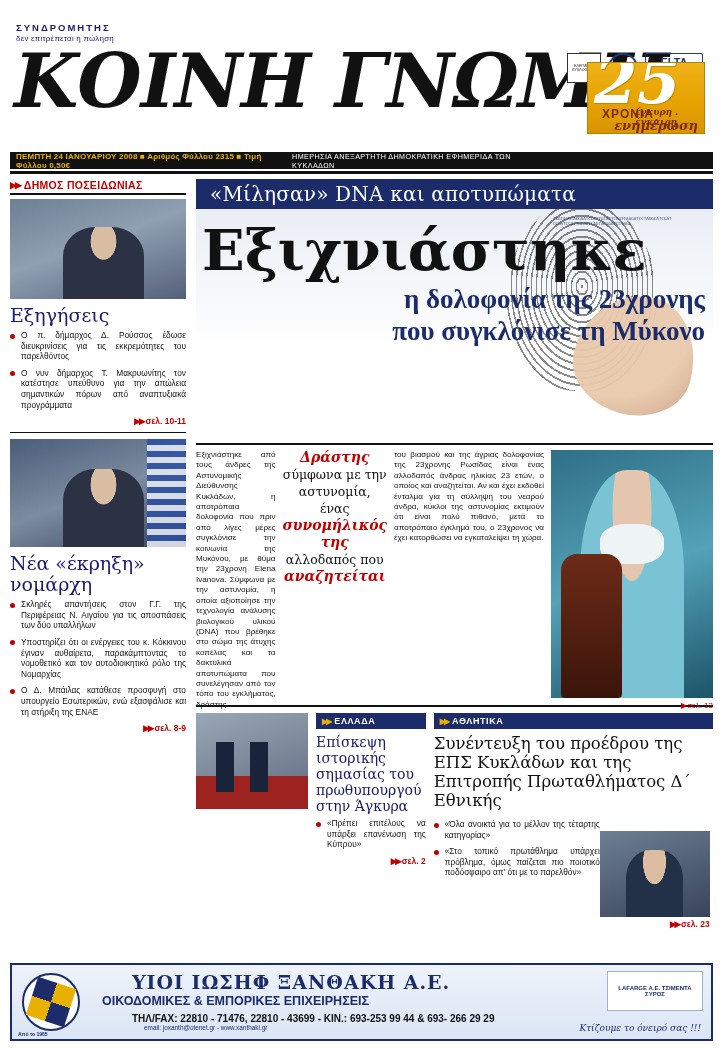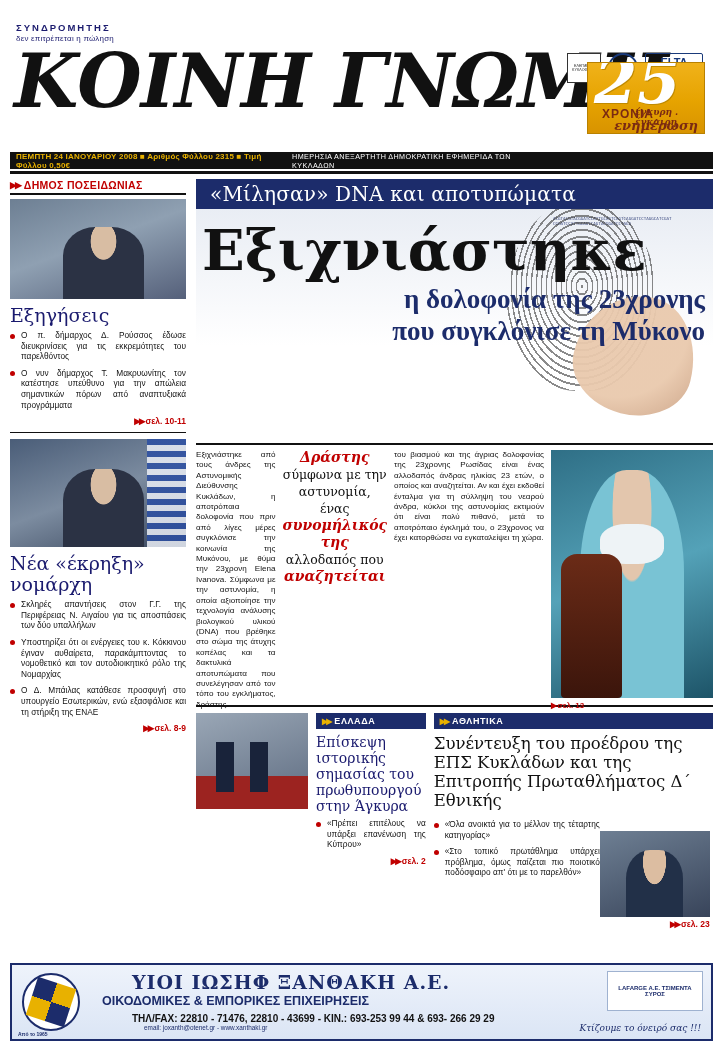--- a/index.html
+++ b/index.html
@@ -196,21 +196,21 @@
   }
   .art-photo .mask {
     position: absolute; left: 30%; top: 30%; width: 40%; height: 16%;
     background: #eef3f6; border-radius: 40%;
   }
   .art-photo .bottle {
     position: absolute; left: 6%; bottom: 0; width: 38%; height: 58%;
     background: linear-gradient(180deg,#6b2b17 0%, #3b150b 100%);
     border-radius: 16px 16px 4px 4px;
   }
-  .art-ref { text-align: left; color: #c00000; font-weight: bold; font-size: 8px; margin-top: 3px; }
+  .art-ref { text-align: right; color: #c00000; font-weight: normal; font-size: 8px; margin-top: 3px; }
 
   
   .bottom { position: relative; display: flex; gap: 8px; margin-top: 6px; }
   .bcol { position: relative; }
   .b1 { width: 112px; }
   .b2 { width: 112px; }
   .b3 { width: 285px; }
   .sec-band {
     height: 16px; background: #1c2c6b; color: #fff; display: flex; align-items: center;
     gap: 4px; padding-left: 6px; font-size: 9px; font-weight: bold; letter-spacing: .6px;

